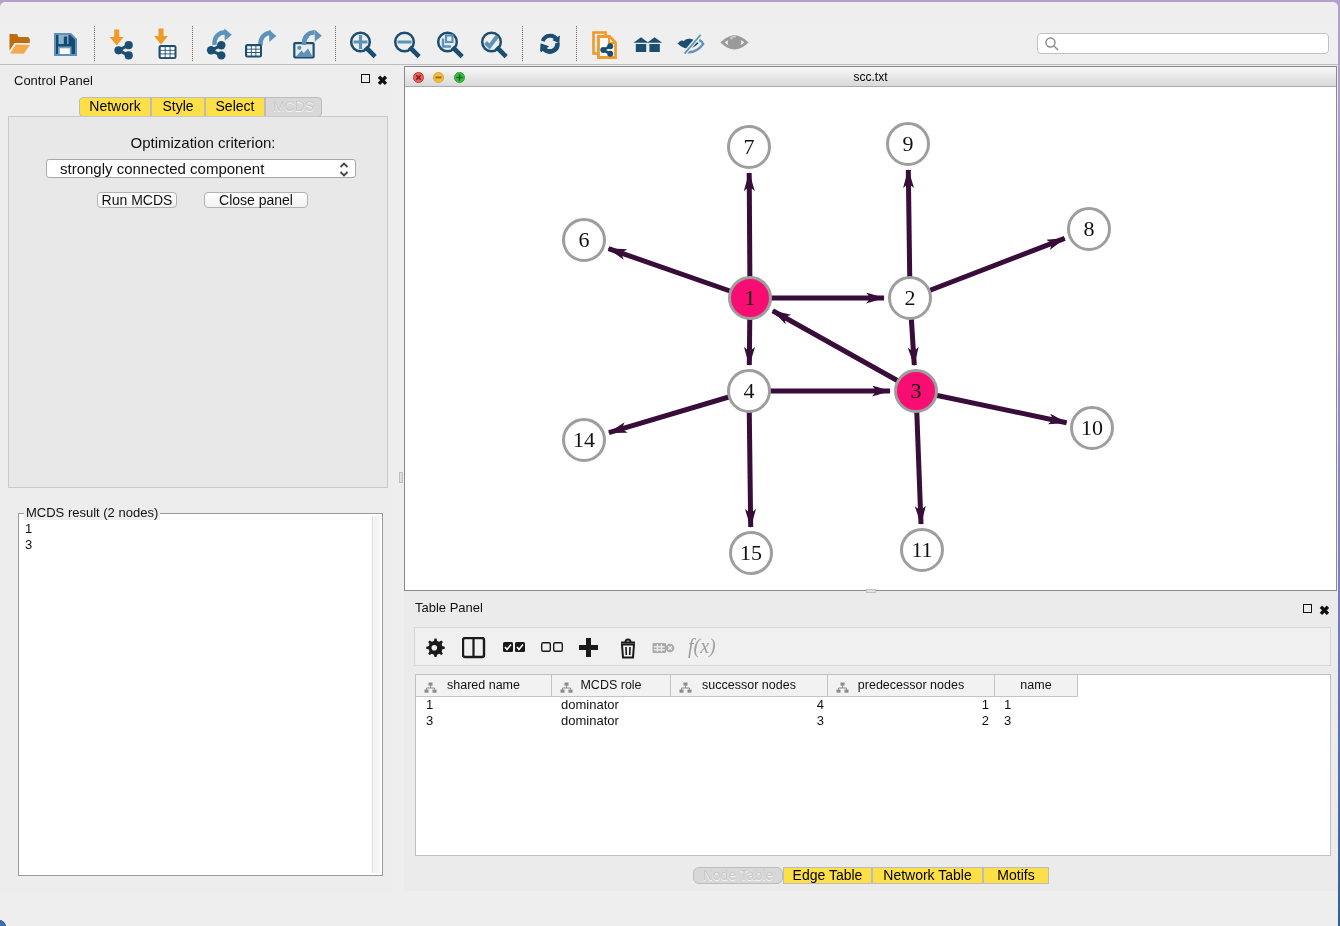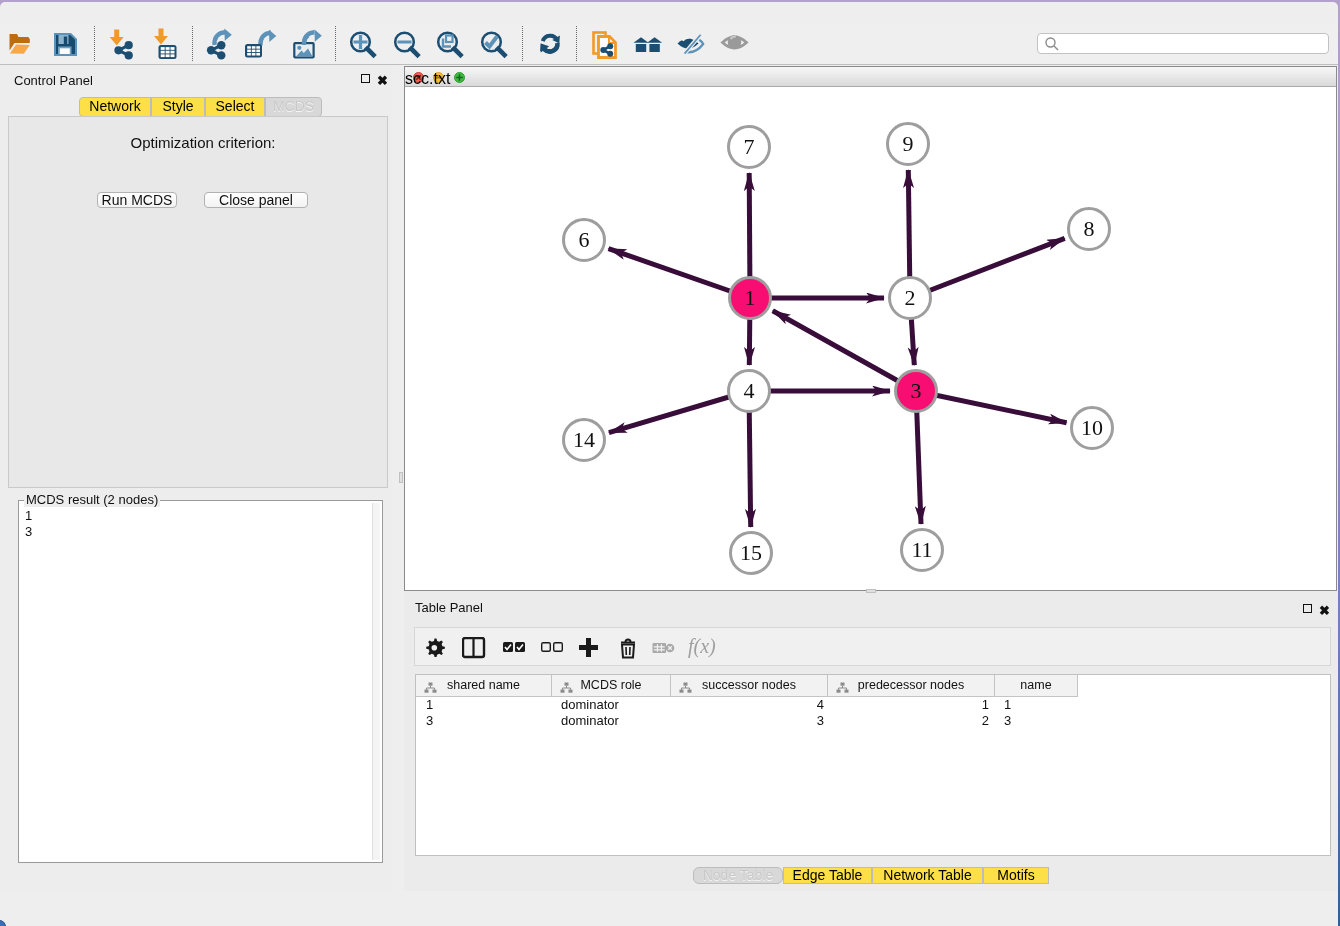--- a/index.html
+++ b/index.html
@@ -18,29 +18,29 @@
 #cp-title { position:absolute; left:14px; top:8px; font-size:13px; color:#111; }
 #cp-float { position:absolute; left:361px; top:9px; width:9px; height:9px; border:1.5px solid #111; }
 #cp-close { position:absolute; left:377px; top:8px; font-size:13px; font-weight:bold; color:#111; }
 .tabrow { position:absolute; height:21px; }
 .tab { position:absolute; top:0; height:20px; background:#fde047; border:1px solid #bcbcbc; text-align:center; font-size:14px; color:#000; line-height:17px; }
 .tabsel { background:#d8d8d8; color:#c9c9c9; text-shadow:0 1px 0 #f5f5f5;border-radius:6px; }
 #cp-pane { position:absolute; left:8px; top:51px; width:380px; height:372px; background:#e8e8e8; border:1px solid #c9c9c9; }
 #opt-label { position:absolute; left:5px; top:17px; width:100%; text-align:center; font-size:15px; color:#111; }
 #opt-select { position:absolute; left:37px; top:42px; width:310px; height:19px; background:#fff; border:1px solid #a8a8a8; border-radius:3px; font-size:15px; color:#111; line-height:18px; padding-left:13px; }
 .btn { position:absolute; height:16px; background:linear-gradient(#ffffff,#f2f2f2); border:1px solid #b2b2b2; border-radius:4px; font-size:14px; color:#111; text-align:center; line-height:14px; }
-#mcds-box { position:absolute; left:18px; top:435px; width:365px; height:363px; border:1px solid #9a9a9a; background:#fff; }
+#mcds-box { position:absolute; left:18px; top:448px; width:365px; height:363px; border:1px solid #9a9a9a; background:#fff; }
 #mcds-legend { position:absolute; left:5px; top:-9px; background:#ededed; padding:0 2px; font-size:13px; color:#111; }
 #mcds-text { position:absolute; left:2px; top:7px; font-size:13px; color:#111; line-height:16px; padding-left:4px; }
 #mcds-scroll { position:absolute; right:2px; top:2px; width:8px; height:357px; background:#f4f4f4; border-left:1px solid #e0e0e0; }
 
 #netwin { position:absolute; left:404px; top:64px; width:933px; height:525px; border:1px solid #8a8a8a; background:#fff; }
 #nw-title { position:absolute; left:0; top:0; width:100%; height:20px; background:linear-gradient(#f7f7f7,#d9d9d9); border-bottom:1px solid #aaa; }
 .nwl { position:absolute; top:4.5px; width:11px; height:11px; border-radius:50%; }
-#nw-titletext { position:absolute; top:3px; width:100%; text-align:left; font-size:16px; color:#000; }
+#nw-titletext { position:absolute; top:3px; width:100%; text-align:center; font-size:12px; color:#000; }
 
 #tp { position:absolute; left:404px; top:589px; width:934px; height:300px; background:#ebebeb; }
 #tp-title { position:absolute; left:11px; top:9px; font-size:13px; color:#111; }
 #tp-float { position:absolute; left:899px; top:13px; width:9px; height:9px; border:1.5px solid #111; }
 #tp-close { position:absolute; left:915px; top:12px; font-size:13px; font-weight:bold; color:#111; }
 #tp-table { position:absolute; left:11px; top:83px; width:916px; height:182px; background:#fff; border:1px solid #c0c0c0; }
 #tp-header { position:absolute; left:0; top:0; width:662px; height:22px; background:#f2f2f2; border-bottom:1px solid #c4c4c4; }
 .th { position:absolute; top:0; height:22px; border-right:1px solid #c4c4c4; font-size:12.5px; color:#111; text-align:center; line-height:20px; }
 .td { position:absolute; font-size:13px; color:#111; height:16px; line-height:16px; }
 .tabrow2 { position:absolute; top:276px; left:289px; } .tabrow2 .tab { height:17px; line-height:15px; }
@@ -194,20 +194,26 @@
     <div id="cp-float"></div>
     <div id="cp-close">✖</div>
     <div class="tabrow" style="left:79px; top:32px; font-size:0;">
       <div class="tab" style="left:0; width:72px; border-radius:4px 0 0 4px;">Network</div>
       <div class="tab" style="left:72px; width:54px;">Style</div>
       <div class="tab" style="left:126px; width:60px;">Select</div>
       <div class="tab tabsel" style="left:186px; width:57px; border-radius:0 4px 4px 0;">MCDS</div>
     </div>
     <div id="cp-pane">
       <div id="opt-label">Optimization criterion:</div>
+      <div id="opt-select">strongly connected component
+        <svg width="12" height="15" viewBox="0 0 12 15" style="position:absolute; right:5px; top:2px;">
+            <path d="M2.5 5 L6 1.5 L9.5 5" fill="none" stroke="#444" stroke-width="1.8"></path>
+            <path d="M2.5 10 L6 13.5 L9.5 10" fill="none" stroke="#444" stroke-width="1.8"></path>
+          </svg>
+      </div>
       <div class="btn" style="left:88px; top:75px; width:80px;">Run MCDS</div>
       <div class="btn" style="left:195px; top:75px; width:104px;">Close panel</div>
     </div>
     <div id="mcds-box">
       <div id="mcds-legend">MCDS result (2 nodes)</div>
       <div id="mcds-text">1<br>3</div>
       <div id="mcds-scroll"></div>
     </div>
   </div>
   <div id="netwin">

